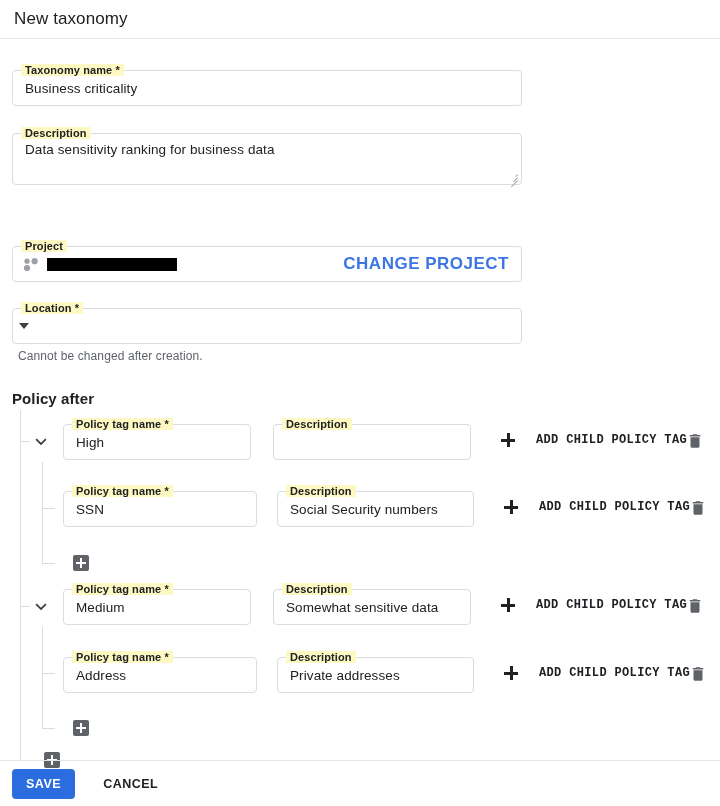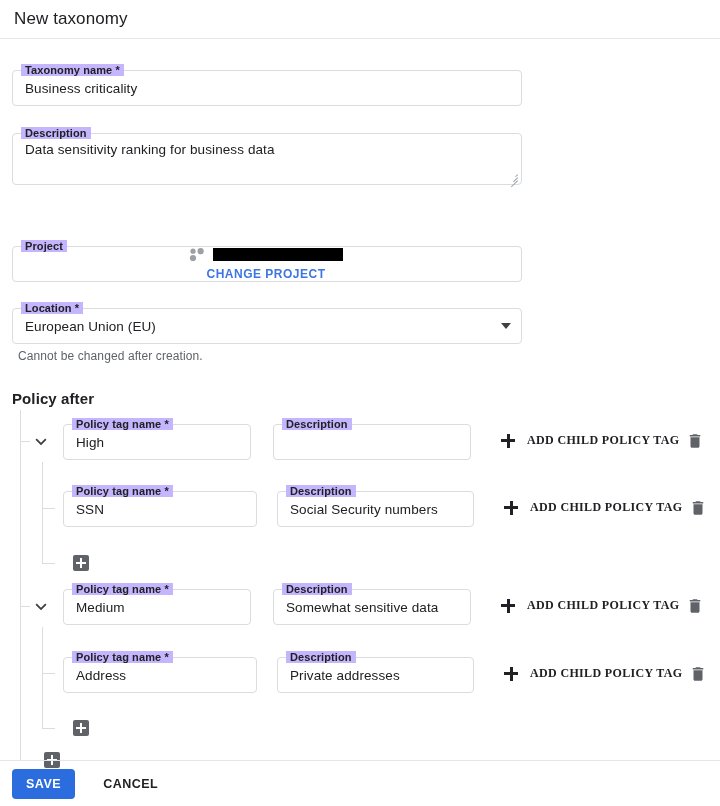--- a/index.html
+++ b/index.html
@@ -50,21 +50,21 @@
     border-radius: 4px;
     background: #fff;
     position: relative;
     display: flex;
     align-items: center;
   }
   .field-legend {
     position: absolute;
     top: -7px;
     left: 8px;
-    background: #c4b5fd;
+    background: #fef9c3;
     padding: 0 4px;
     font-size: 11px;
     font-weight: bold;
     color: #202124;
     letter-spacing: .1px;
     line-height: 12px;
     white-space: nowrap;
   }
   .field-value {
     font-size: 13.5px;
@@ -124,32 +124,31 @@
   #project-field {
     position: absolute;
     left: 12px;
     top: 207px;
     width: 510px;
   }
   #project-field .field-box {
     height: 36px;
     justify-content: space-between;
     padding: 0 12px 0 10px;
-    flex-direction: column;
   }
   .project-left { display: flex; align-items: center; gap: 7px; }
   .project-icon { width: 17px; height: 15px; display: block; }
   .project-redacted {
     width: 130px;
     height: 13px;
     background: #000;
     display: block;
   }
   .change-project {
-    font-size: 12px;
+    font-size: 17px;
     font-weight: bold;
     color: #3d76e3;
     letter-spacing: .5px;
     cursor: pointer;
     white-space: nowrap;
   }
 
   
   #location-field {
     position: absolute;
@@ -210,26 +209,26 @@
 
   .tag-name-field { position: absolute; }
   .tag-name-field .field-box { height: 36px; }
   .tag-desc-field { position: absolute; }
   .tag-desc-field .field-box { height: 36px; }
 
   .add-child-btn {
     position: absolute;
     display: flex;
     align-items: center;
-    gap: 12px;
+    gap: 21px;
     cursor: pointer;
     background: none;
     border: none;
     padding: 0;
-    font-family: Liberation Serif, serif;
+    font-family: Liberation Mono, monospace;
   }
   .add-child-plus {
     position: relative;
     width: 14px;
     height: 14px;
     flex: 0 0 auto;
   }
   .add-child-plus::before,
   .add-child-plus::after {
     content: "";
@@ -359,21 +358,20 @@
         </span>
         <span class="project-redacted"></span>
       </span>
       <span class="change-project">CHANGE PROJECT</span>
     </div>
   </div>
 
   <div class="field" id="location-field">
     <div class="field-box">
       <span class="field-legend">Location *</span>
-      <input class="field-value" type="text" readonly="" value="European Union (EU)" style="">
       <span class="select-arrow"></span>
     </div>
   </div>
   <div class="field-hint">Cannot be changed after creation.</div>
 
   <div class="section-title">Policy after</div>
 
   <div class="tree">
 
     <div class="tree-line vline" style="left:20px; top:0px; height:350px;"></div>

